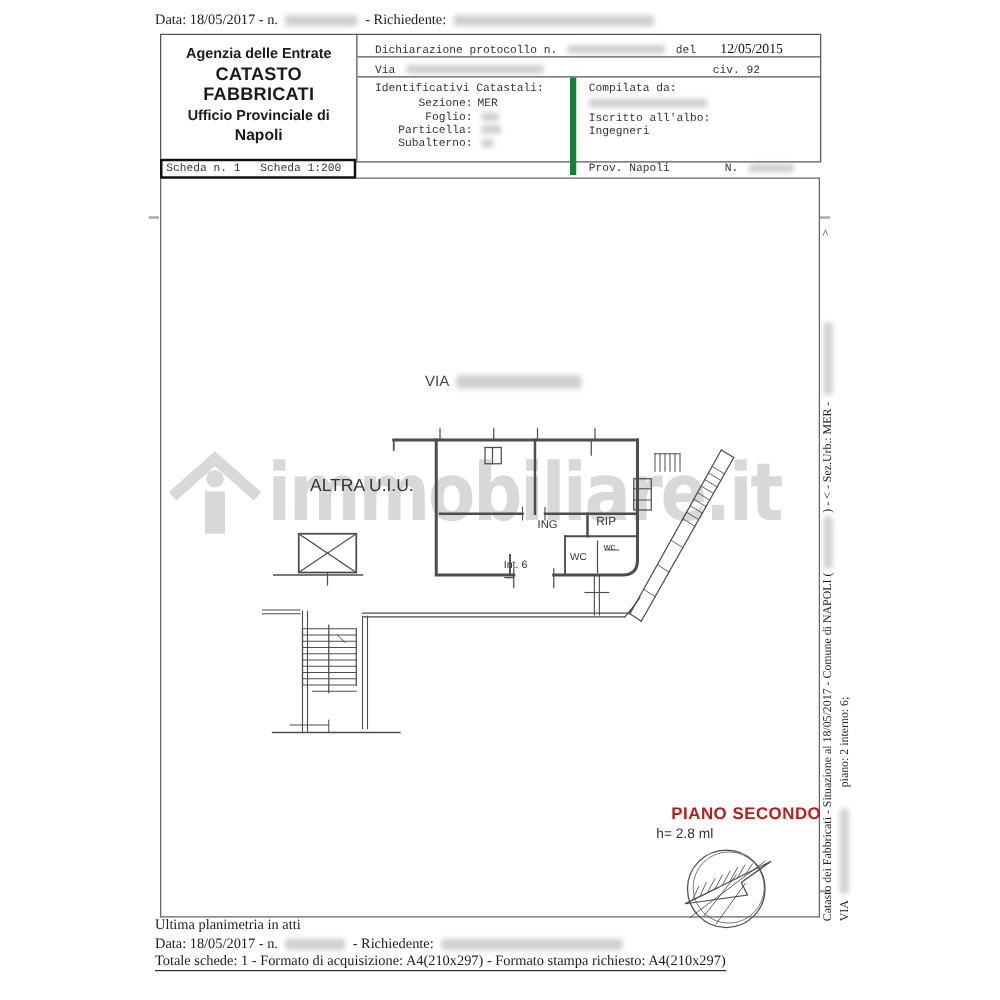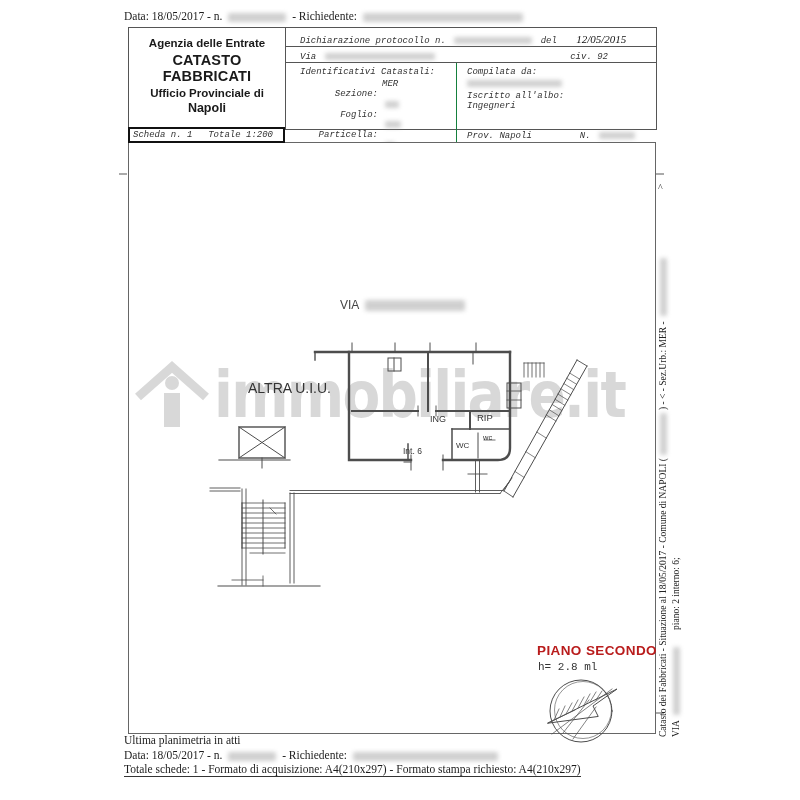--- a/index.html
+++ b/index.html
@@ -1,43 +1,43 @@
 <!DOCTYPE html>
 <html><head>
 <meta charset="utf-8">
 <style>
   html,body{margin:0;padding:0;background:#fff;}
   #page{position:relative;width:800px;height:800px;background:#fff;overflow:hidden;
         font-family:"Liberation Serif",serif;color:#222;}
   .abs{position:absolute;}
   .serif{font-family:"Liberation Serif",serif;}
-  .mono{font-family:"Liberation Mono","DejaVu Sans Mono",monospace;font-style:italic;}
+  .mono{font-family:"Liberation Mono","DejaVu Sans Mono",monospace;}
   
   .r{display:inline-block;background:#a9a9a9;opacity:.55;filter:blur(2px);
      border-radius:2px;height:9px;vertical-align:middle;margin:0 3px;}
   .r.sm{height:7px;}
   
   .dataline{font-size:11.5px;color:#1c1c1c;white-space:nowrap;}
   
   #header-box{left:128px;top:27px;width:527px;height:101px;border:1px solid #555;display:flex;}
   #agency-cell{width:157px;border-right:1px solid #555;text-align:center;padding-top:9px;box-sizing:border-box;}
   #agency-cell div{font-family:"Liberation Sans",sans-serif;font-weight:bold;color:#1a1a1a;}
   .ag1{font-size:11.5px;margin-bottom:3px;}
   .ag2{font-size:14.5px;margin-bottom:3px;letter-spacing:.2px;}
   .ag3{font-size:11.5px;margin-bottom:2px;}
   .ag4{font-size:12.5px;}
   #decl-cell{flex:1;display:flex;flex-direction:column;}
   .trow{font-size:9px;color:#333;}
   #decl-row1{height:20px;border-bottom:1px solid #555;padding:5px 8px 0 14px;box-sizing:border-box;white-space:nowrap;}
   #decl-row2{height:30px;border-bottom:1px solid #555;padding:3px 8px 0 14px;box-sizing:border-box;position:relative;}
   #decl-row3{flex:1;display:flex;}
   #catastali-col{width:170px;padding:4px 0 0 14px;box-sizing:border-box;}
-  #compilata-col{flex:1;border-left:1px solid #15803d;padding:4px 8px 0 10px;box-sizing:border-box;position:relative;}
+  #compilata-col{flex:1;border-left:5px solid #15803d;padding:4px 8px 0 10px;box-sizing:border-box;position:relative;}
   .cat-row{display:flex;line-height:10.5px;}
-  .cat-lab{width:78px;text-align:right;white-space:pre;margin-top:10px;}
+  .cat-lab{width:78px;text-align:right;white-space:pre;}
   .cat-val{margin-left:4px;}
   .date-print{font-family:"Liberation Serif",serif;font-size:11px;color:#111;}
   
   #scheda-box{left:128px;top:127px;width:157px;height:16px;border:2px solid #111;box-sizing:border-box;
               display:flex;justify-content:space-between;align-items:center;padding:0 10px 0 3px;
               font-size:9px;color:#333;background:#fff;z-index:3;}
   
   #drawing-frame{left:128px;top:142px;width:528px;height:592px;border:1px solid #666;box-sizing:border-box;background:#fff;}
   .regtick{position:absolute;background:#aaa;height:2px;width:8px;}
   
@@ -119,21 +119,21 @@
               <span class="r sm" style="width:36px;"></span>
             </span>
           </div>
         </div>
       </div>
     </div>
   </div>
 
   <div class="abs mono" id="scheda-box">
     <span>Scheda n. 1</span>
-    <span>Totale 1:200</span>
+    <span>Scheda 1:200</span>
   </div>
 
   <div class="abs" id="drawing-frame"></div>
   <div class="regtick" style="left:119px;top:173px;"></div>
   <div class="regtick" style="left:656px;top:173px;"></div>
   <div class="regtick" style="left:656px;top:712px;"></div>
 
   <div class="abs" id="watermark">
     <svg width="84" height="80" viewBox="0 0 84 80" style="position:static;flex:none;">
       <path d="M8 42 L42 12 L76 42" fill="none" stroke="#8f8f8f" stroke-width="9"></path>
@@ -218,21 +218,21 @@
     <span>VIA</span>
     <span class="r" style="width:100px;height:11px;"></span>
   </div>
   <div class="abs plan-label" style="left:248px;top:380px;font-size:14px;">ALTRA U.I.U.</div>
   <div class="abs plan-label" style="left:430px;top:414px;font-size:9px;text-align:right;">ING</div>
   <div class="abs plan-label" style="left:477px;top:412px;font-size:9.5px;">RIP</div>
   <div class="abs plan-label" style="left:456px;top:441px;font-size:8px;">WC</div>
   <div class="abs plan-label" style="left:483px;top:433px;font-size:7.5px;">wc</div>
   <div class="abs plan-label" style="left:403px;top:446px;font-size:8.5px;">Int. 6</div>
   <div class="abs plan-label" style="left:537px;top:643px;font-size:13.5px;font-weight:600;letter-spacing:.4px;color:#b91c1c;">PIANO SECONDO</div>
-  <div class="abs plan-label" style="left:538px;top:661px;font-size:11px;color:#333;font-family:Liberation Mono, monospace;">h= 2.8 ml</div>
+  <div class="abs plan-label" style="left:525px;top:661px;font-size:11px;color:#333;">h= 2.8 ml</div>
 
   <div class="abs serif" id="side-text">
     <div>
       <span>Catasto dei Fabbricati - Situazione al 18/05/2017 - Comune di NAPOLI (</span><span class="r sm" style="width:42px;"></span><span>) - &lt; - Sez.Urb.: MER -</span>
       <span class="r sm" style="width:58px;"></span>
     </div>
     <div>
       <span>VIA</span>
       <span class="r sm" style="width:68px;"></span>
       <span style="margin-left:12px;">piano: 2 interno: 6;</span>

